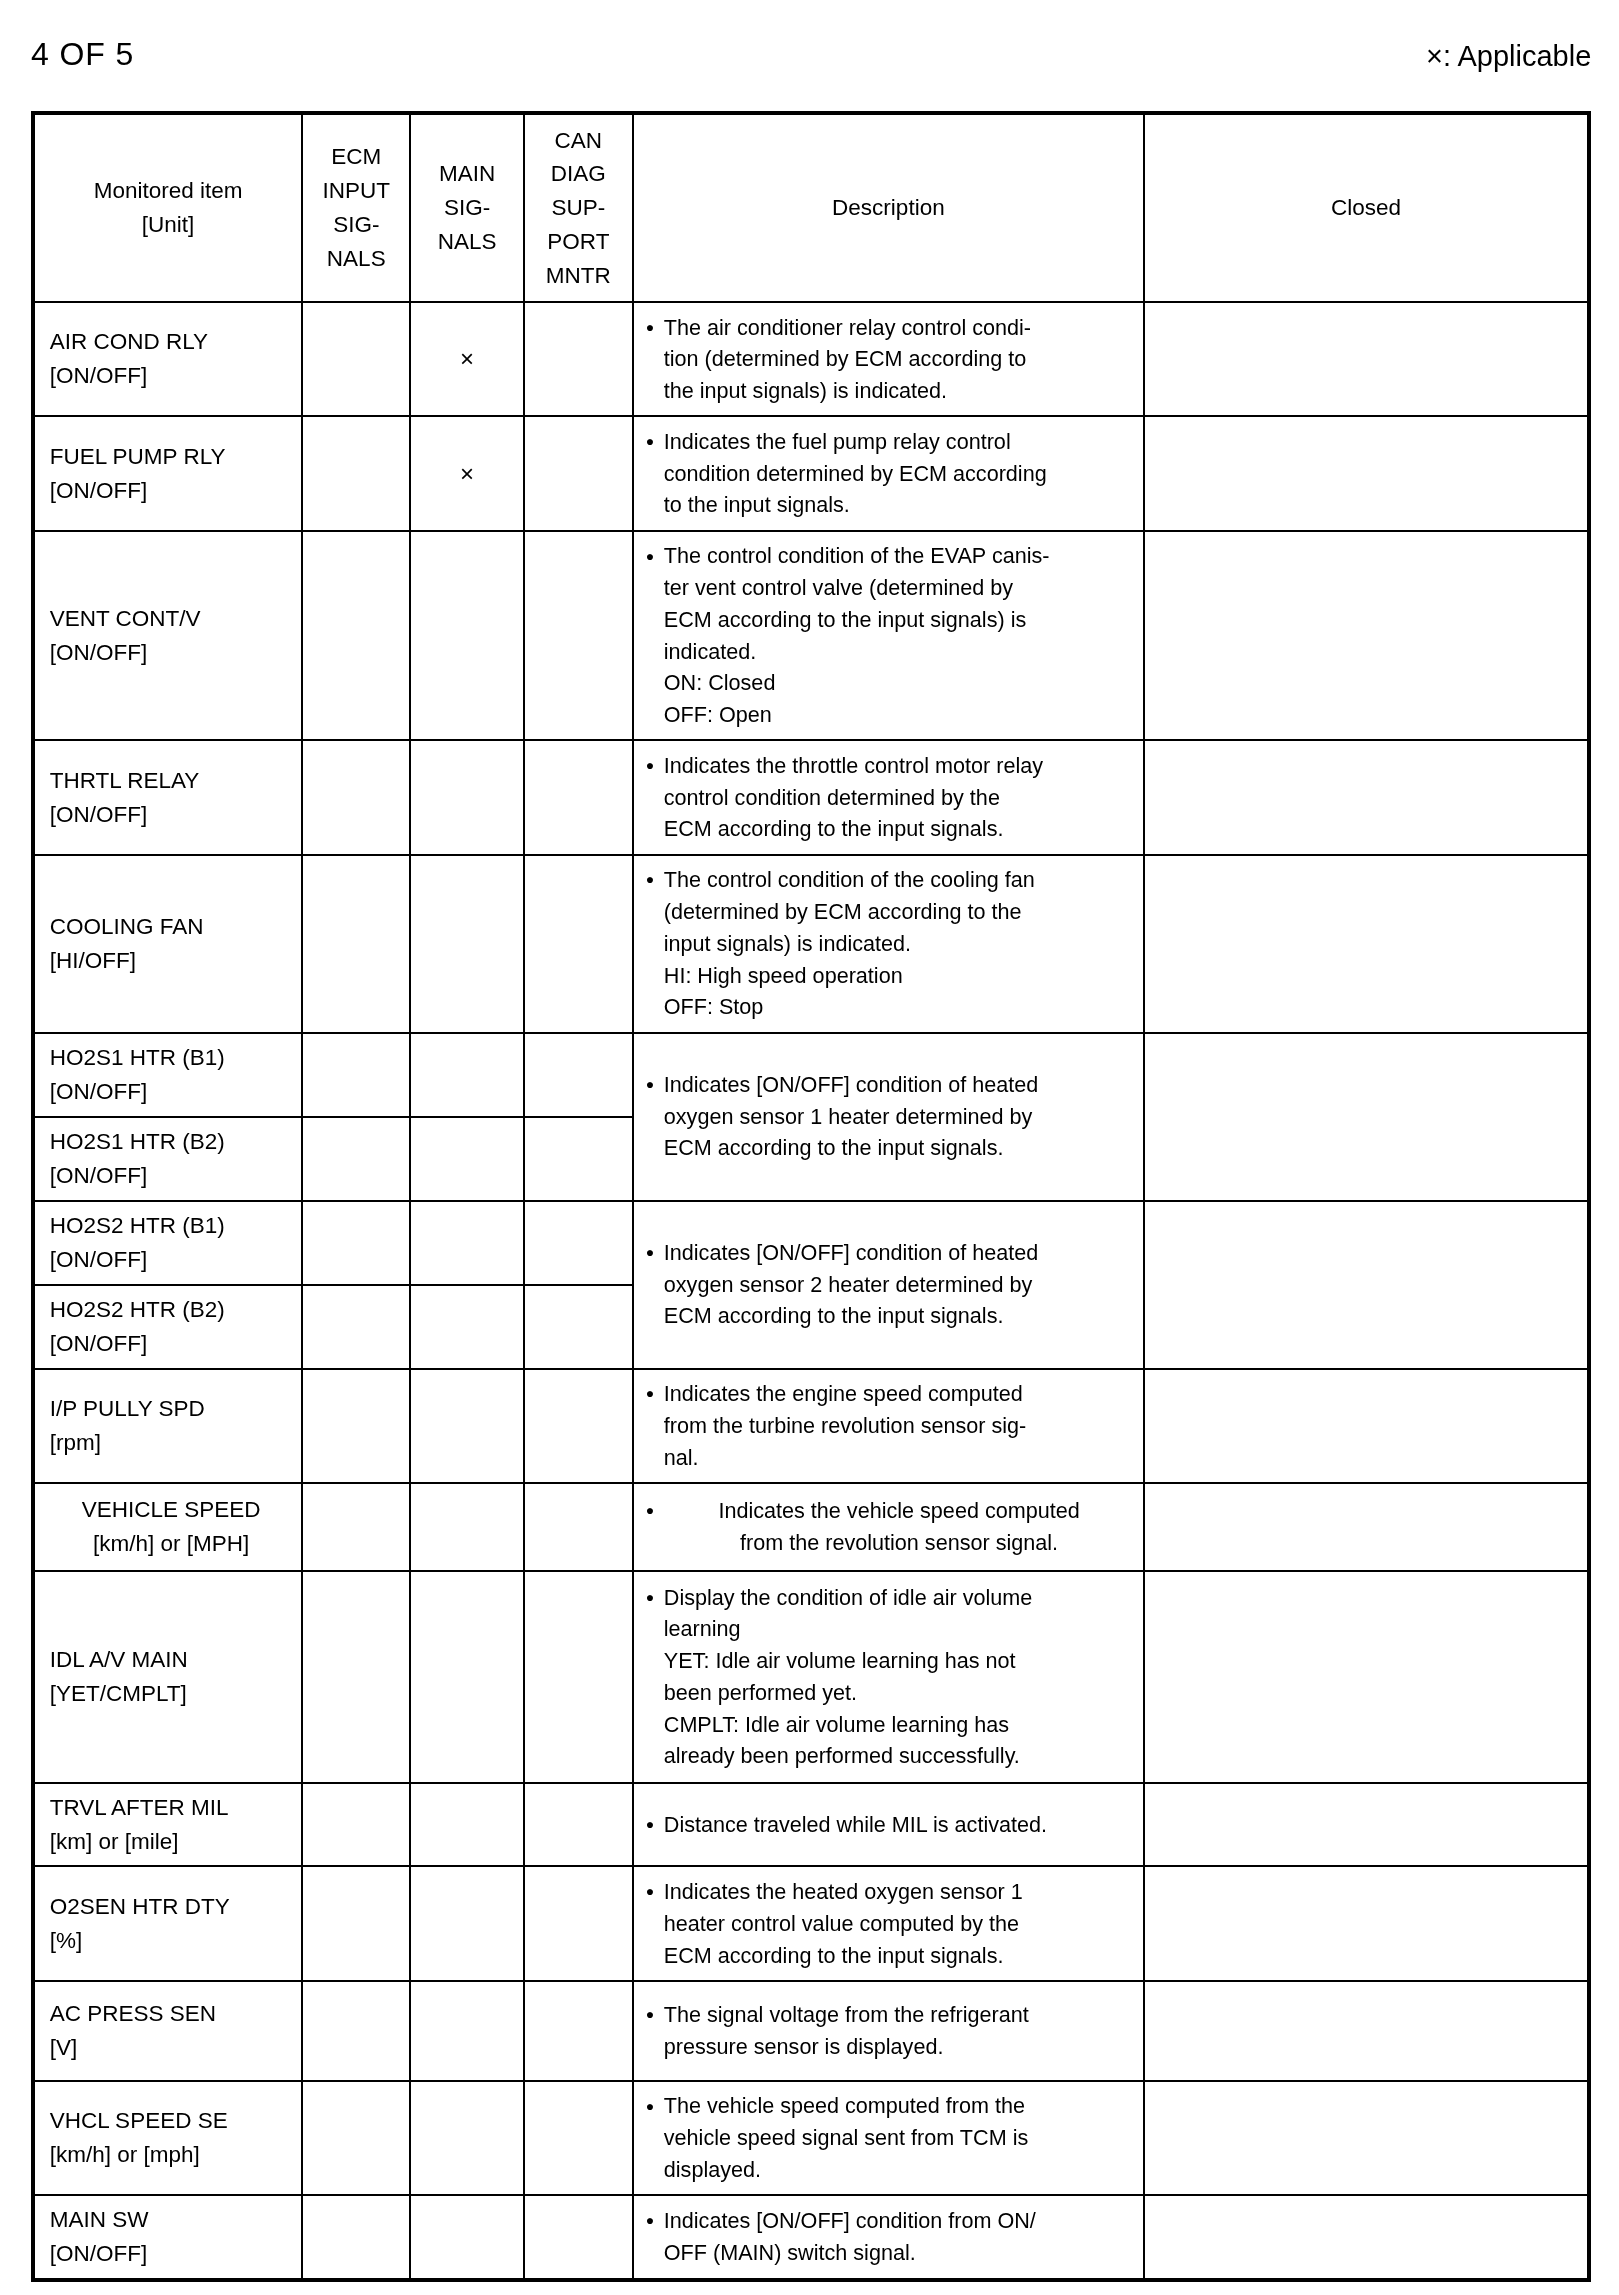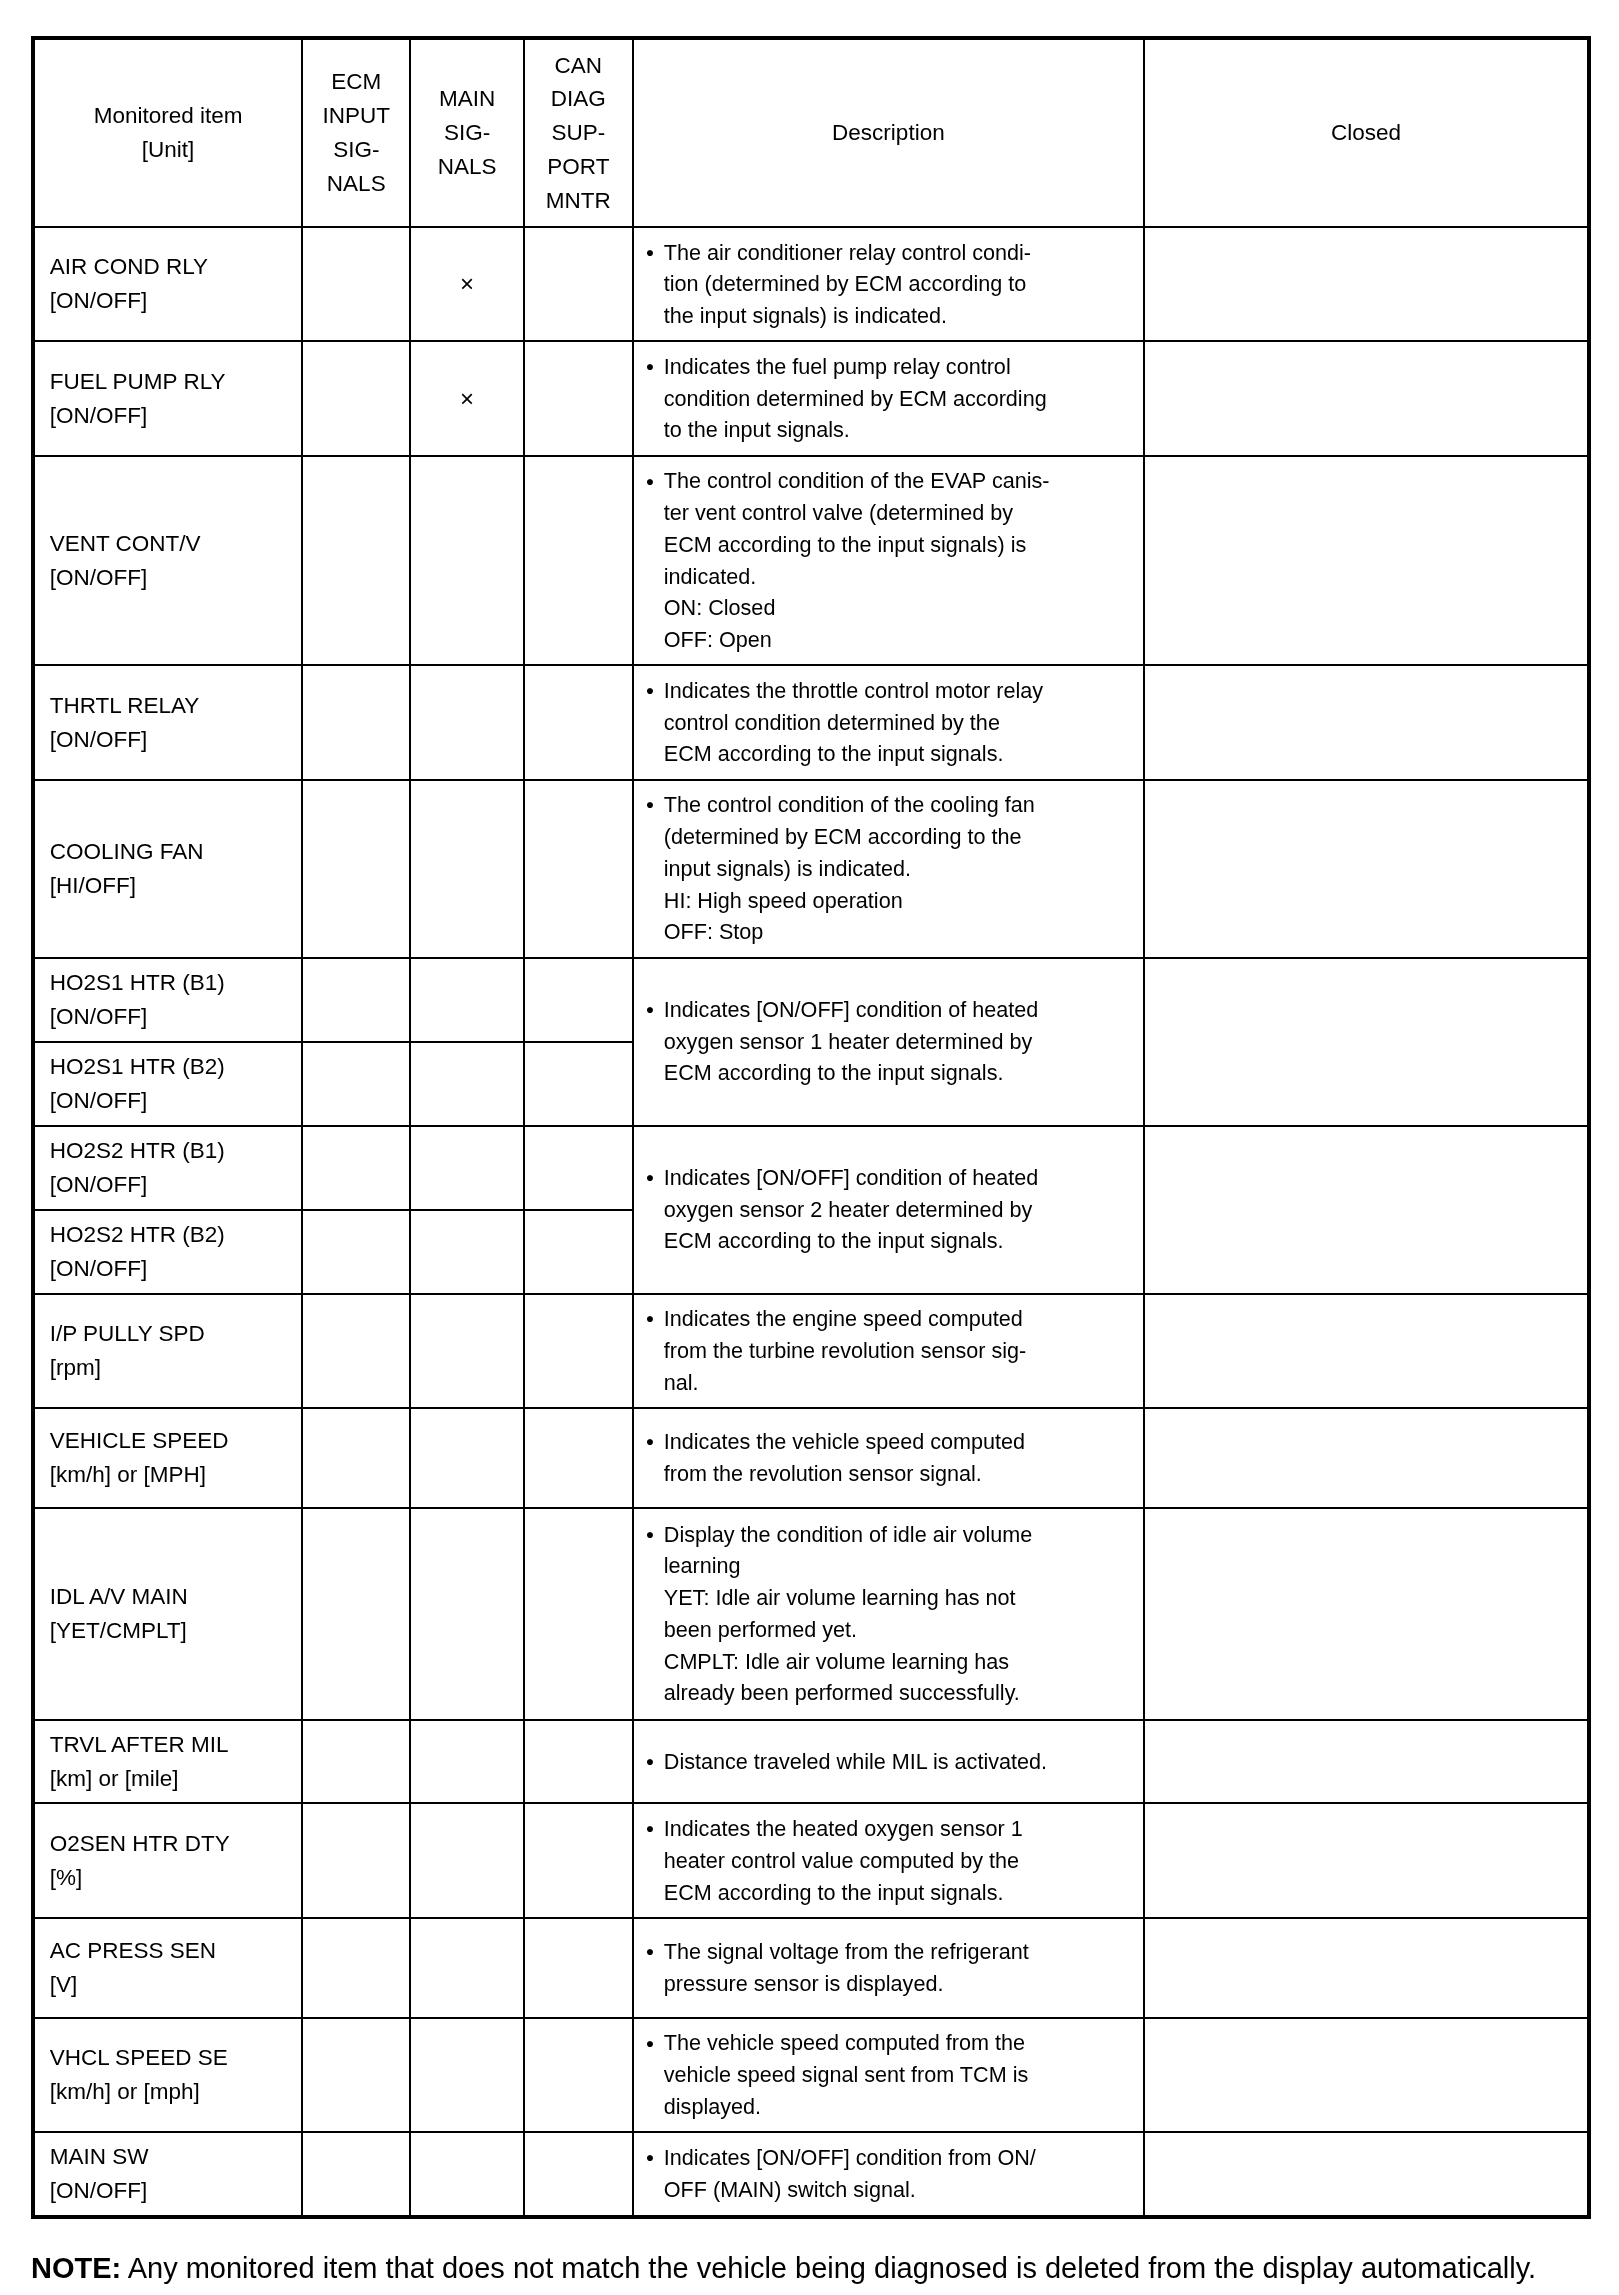--- a/index.html
+++ b/index.html
@@ -76,20 +76,24 @@
     font-size: 29px;
     line-height: 1.3;
   }
   .note-label { font-weight: bold; }
 </style>
 </head>
 <body>
 
 <div class="page">
 
+  <div class="top-row">
+    <span class="page-indicator">4 OF 5</span>
+    <span class="applicable-legend">×: Applicable</span>
+  </div>
 
   <table class="items">
     <colgroup>
       <col style="width:17.3%">
       <col style="width:6.95%">
       <col style="width:7.3%">
       <col style="width:7.0%">
       <col style="width:32.85%">
       <col style="width:28.6%">
     </colgroup>
@@ -254,21 +258,21 @@
           <td class="desc-cell">
             <div class="desc-wrap">
               <span class="bullet">●</span>
               <span class="desc-text pre">Indicates the engine speed computed
 from the turbine revolution sensor sig-
 nal.</span>
             </div>
           </td>
           <td class="remarks-cell"></td>
         </tr>
-        <tr style="height: 100px;">
+        <tr style="height: 88px; text-align: center;">
           <td class="item-cell pre">VEHICLE SPEED
 [km/h] or [MPH]</td>
           <td class="mark-cell"></td>
           <td class="mark-cell"></td>
           <td class="mark-cell"></td>
           <td class="desc-cell">
             <div class="desc-wrap">
               <span class="bullet">●</span>
               <span class="desc-text pre">Indicates the vehicle speed computed
 from the revolution sensor signal.</span>

